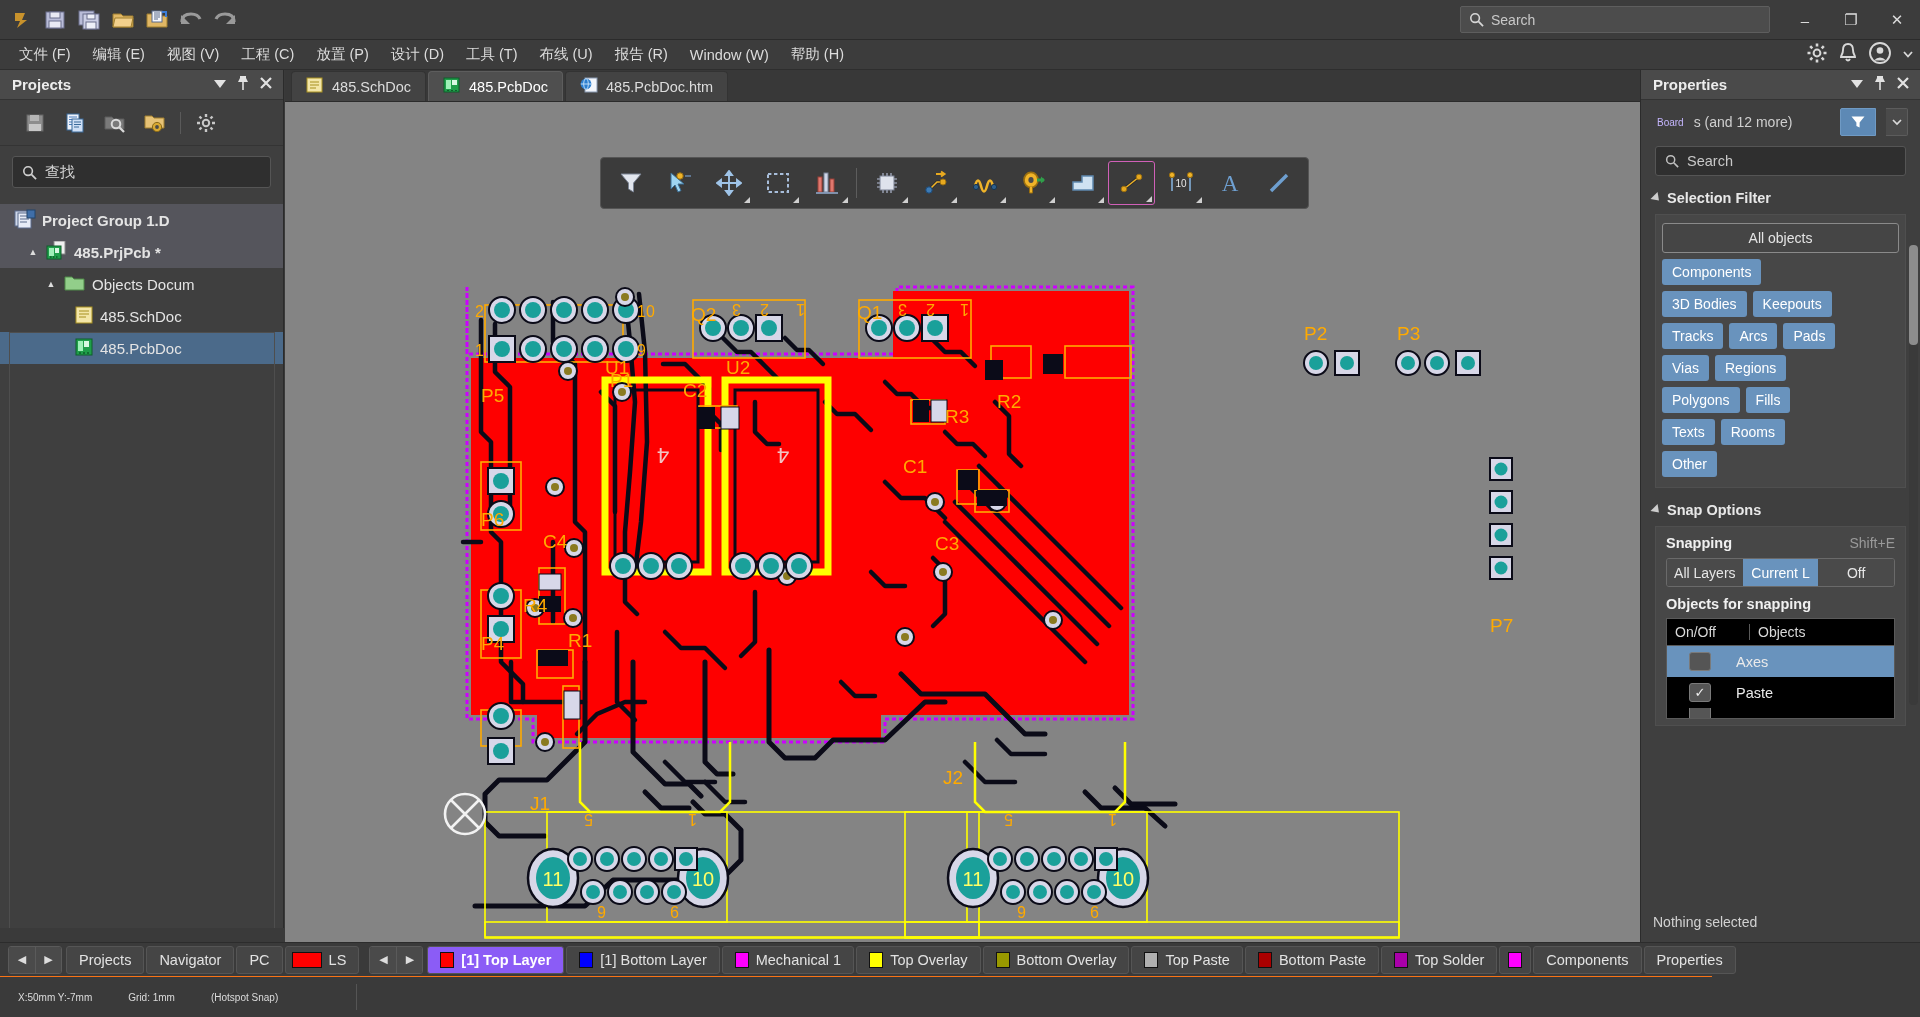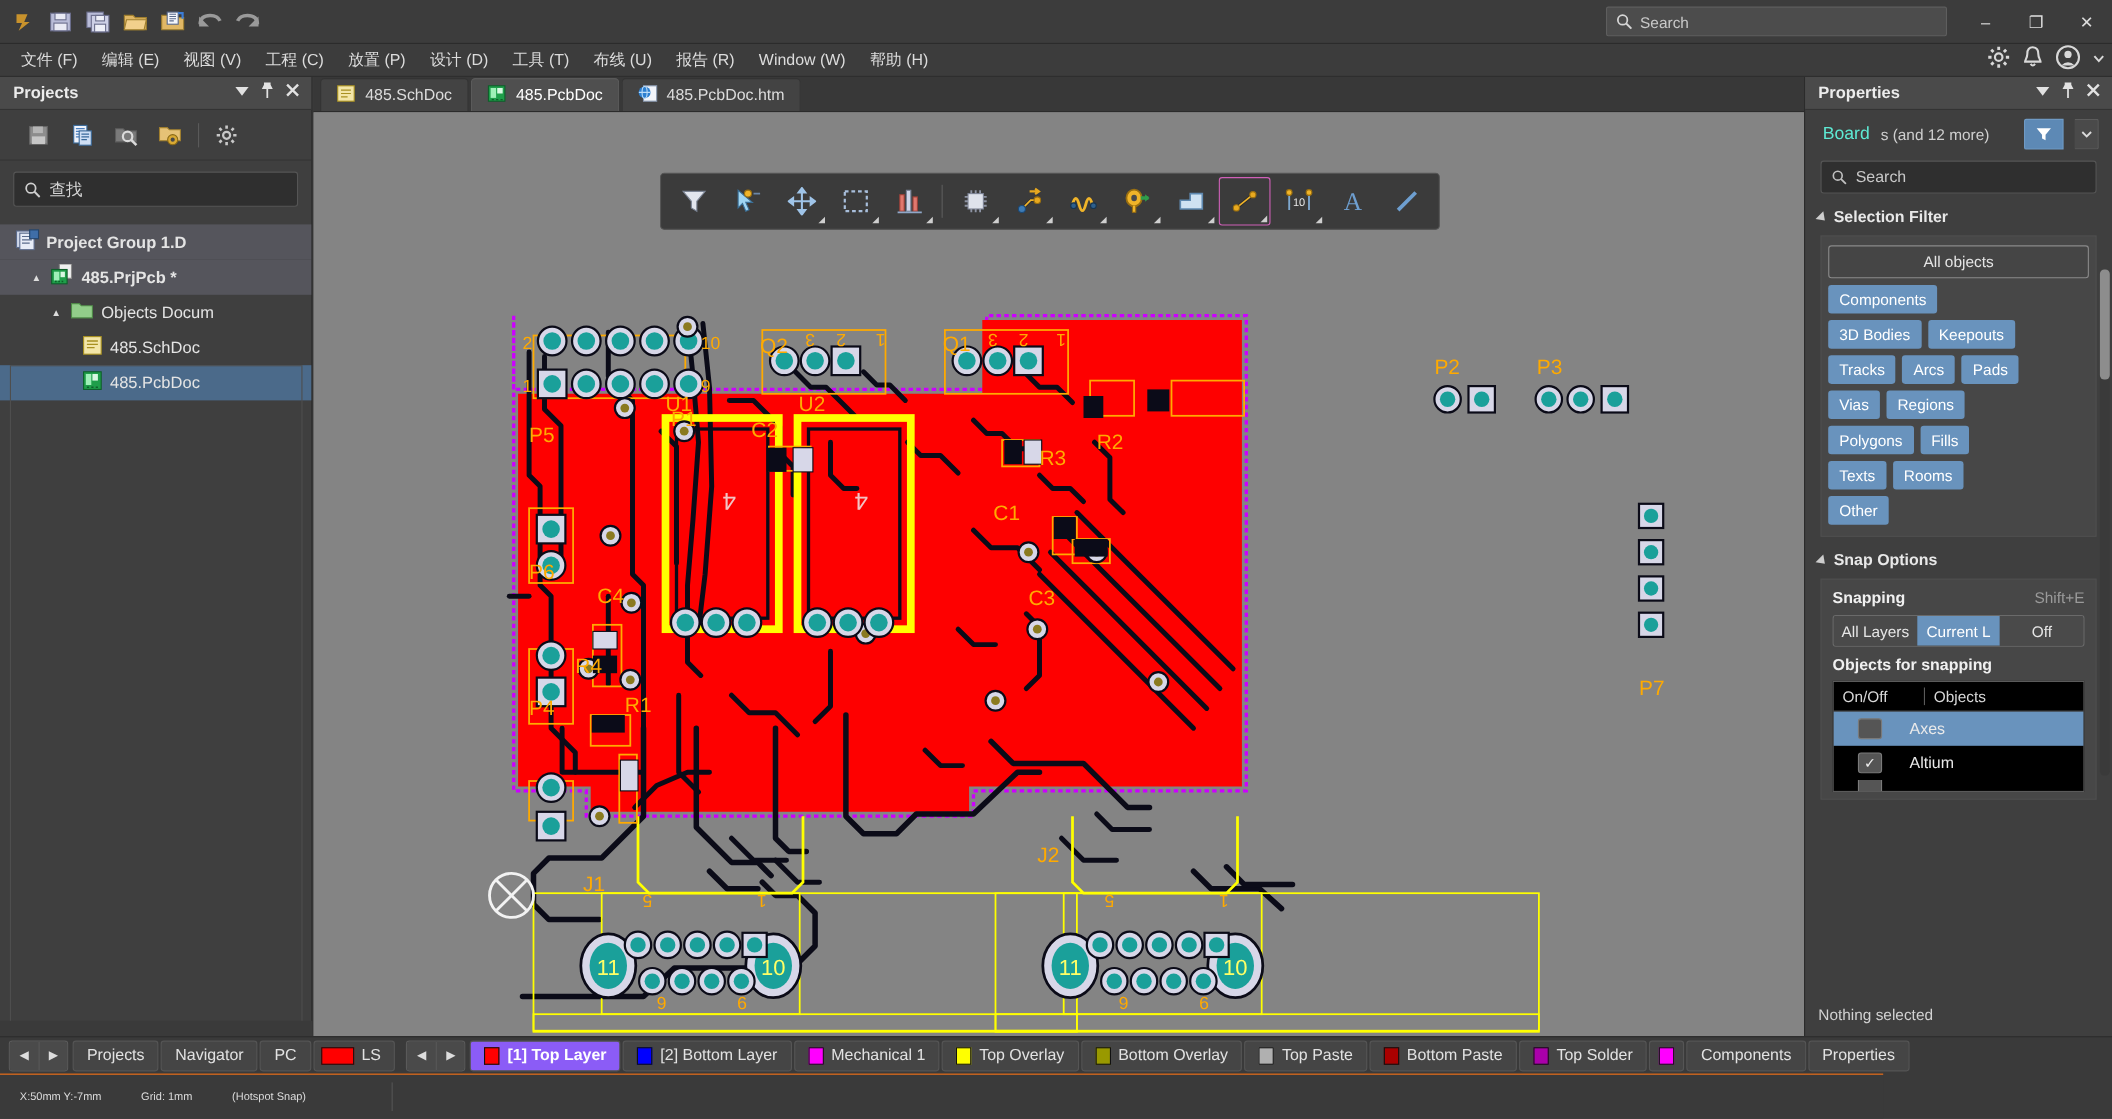--- a/index.html
+++ b/index.html
@@ -128,21 +128,21 @@
   }
 
   
   .right-panel {
     position: absolute; left: 1640px; top: 70px; width: 280px; height: 872px;
     background: #3f3f3f; border-left: 1px solid #2b2b2b;
   }
   .rp-objline {
     display: flex; align-items: center; padding: 8px 12px 4px 16px; gap: 10px;
   }
-  .rp-objline .lbl { font-size: 16px; color: #5eead4; white-space: nowrap; }
+  .rp-objline .lbl { font-size: 10px; color: #c4b5fd; white-space: nowrap; }
   .rp-objline .sub { font-size: 14px; color: #cfcfcf; flex: 1; white-space: nowrap; }
   .filter-btn {
     width: 36px; height: 28px; background: #5d89b5; border: 1px solid #6f9ac4;
     display: flex; align-items: center; justify-content: center; border-radius: 2px 0 0 2px;
   }
   .filter-caret {
     width: 22px; height: 28px; background: #4a4a4a; border: 1px solid #5c5c5c;
     border-left: none; display: flex; align-items: center; justify-content: center;
     border-radius: 0 2px 2px 0;
   }
@@ -1098,21 +1098,21 @@
         <div class="st-head">
           <div style="width:82px">On/Off</div>
           <div style="flex:1;border-left:1px solid #5a5a5a">Objects</div>
         </div>
         <div class="st-row on">
           <span class="st-cb"></span>
           <span class="st-name">Axes</span>
         </div>
         <div class="st-row">
           <span class="st-cb">✓</span>
-          <span class="st-name">Altium</span>
+          <span class="st-name">Paste</span>
         </div>
         <div class="st-row" style="height:10px;overflow:hidden">
           <span class="st-cb"></span>
         </div>
       </div>
     </div>
 
     <div class="rp-status">Nothing selected</div>
   </div>
 
@@ -1131,21 +1131,21 @@
     <div class="nav-arrows">
       <div>◀</div>
       <div>▶</div>
     </div>
     <div class="btab active">
       <span class="sw" style="background:#ff0000"></span>
       <span>[1] Top Layer</span>
     </div>
     <div class="btab">
       <span class="sw" style="background:#0000ff"></span>
-      <span>[2] Bottom Layer</span>
+      <span>[1] Bottom Layer</span>
     </div>
     <div class="btab">
       <span class="sw" style="background:#ff00ff"></span>
       <span>Mechanical 1</span>
     </div>
     <div class="btab">
       <span class="sw" style="background:#ffff00"></span>
       <span>Top Overlay</span>
     </div>
     <div class="btab">

